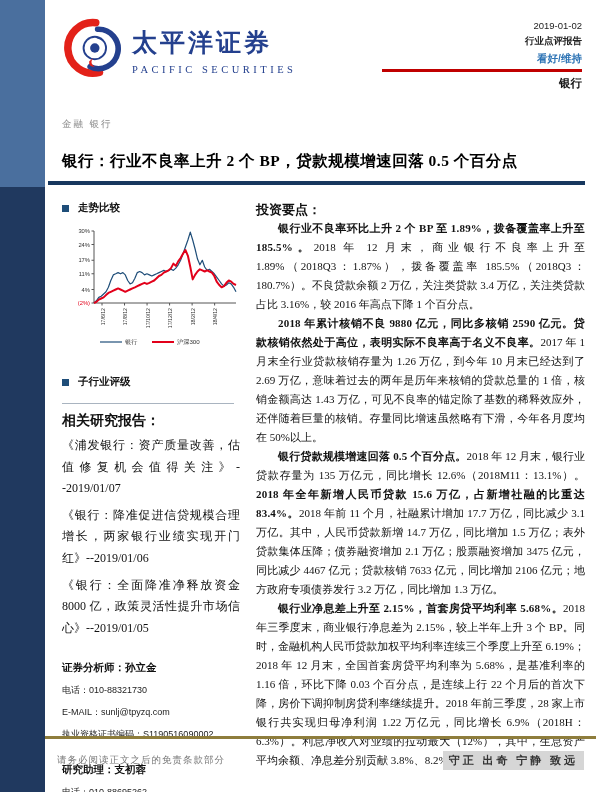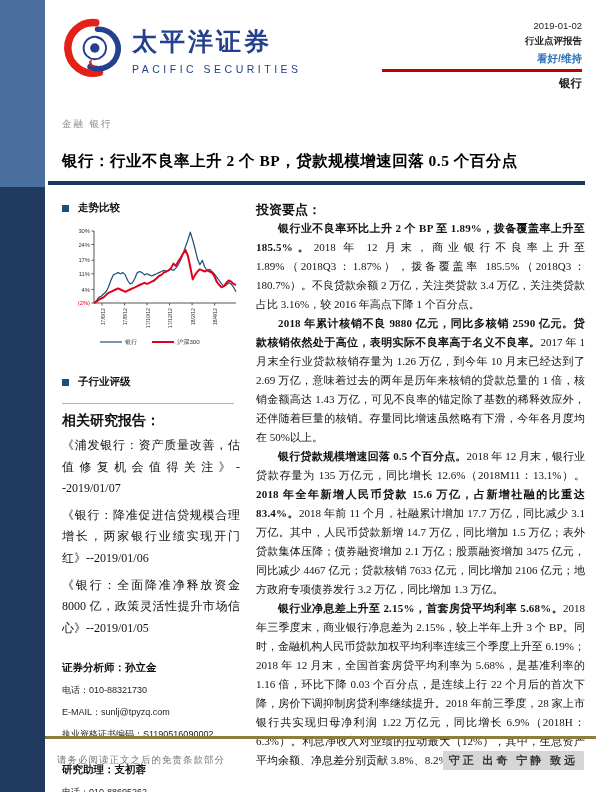--- a/index.html
+++ b/index.html
@@ -13,21 +13,21 @@
   .side-band { position:absolute; left:0; top:0; width:45px; height:792px; }
   .side-top { position:absolute; left:0; top:0; width:45px; height:187px; background:#4a6f9e; }
   .side-bottom { position:absolute; left:0; top:187px; width:45px; height:605px; background:#20395f; }
 
   .content { position:absolute; left:45px; top:0; width:567px; height:612px; padding:18px 27px 0 17px; }
 
   
   .logo-row { position:relative; height:84px; }
   .logo { display:flex; align-items:center; gap:10px; }
   .logo-cn { font-size:25px; font-weight:bold; color:#24408e; letter-spacing:3px; font-family:"Liberation Sans", sans-serif; }
-  .logo-en { font-size:10.5px; color:#24408e; letter-spacing:3.5px; font-family:Liberation Sans, sans-serif; margin-top:5px;text-align:right; }
+  .logo-en { font-size:10.5px; color:#24408e; letter-spacing:3.5px; font-family:Liberation Serif, serif; margin-top:5px;text-align:right; }
   .header-meta { position:absolute; right:3px; top:2px; width:200px; text-align:right; font-family:"Liberation Sans", sans-serif; }
   .meta-date { font-size:9.5px; color:#222; }
   .meta-type { font-size:9.5px; font-weight:bold; color:#222; margin-top:4px; }
   .meta-rating { font-size:10.5px; font-weight:bold; color:#2e74b5; margin-top:4px; }
   .red-rule { height:3px; background:#c00000; margin-top:3px; }
   .meta-industry { font-size:11.5px; font-weight:bold; color:#111; margin-top:4px; }
   .breadcrumb { margin-top:16px; font-size:9.5px; color:#8a8a8a; letter-spacing:2px; }
   .title { margin-top:20px; font-size:15.5px; font-weight:bold; color:#000; letter-spacing:0.5px; }
   .title-rule { height:4px; background:#17375e; margin-top:9px; margin-left:-14px; }
 

